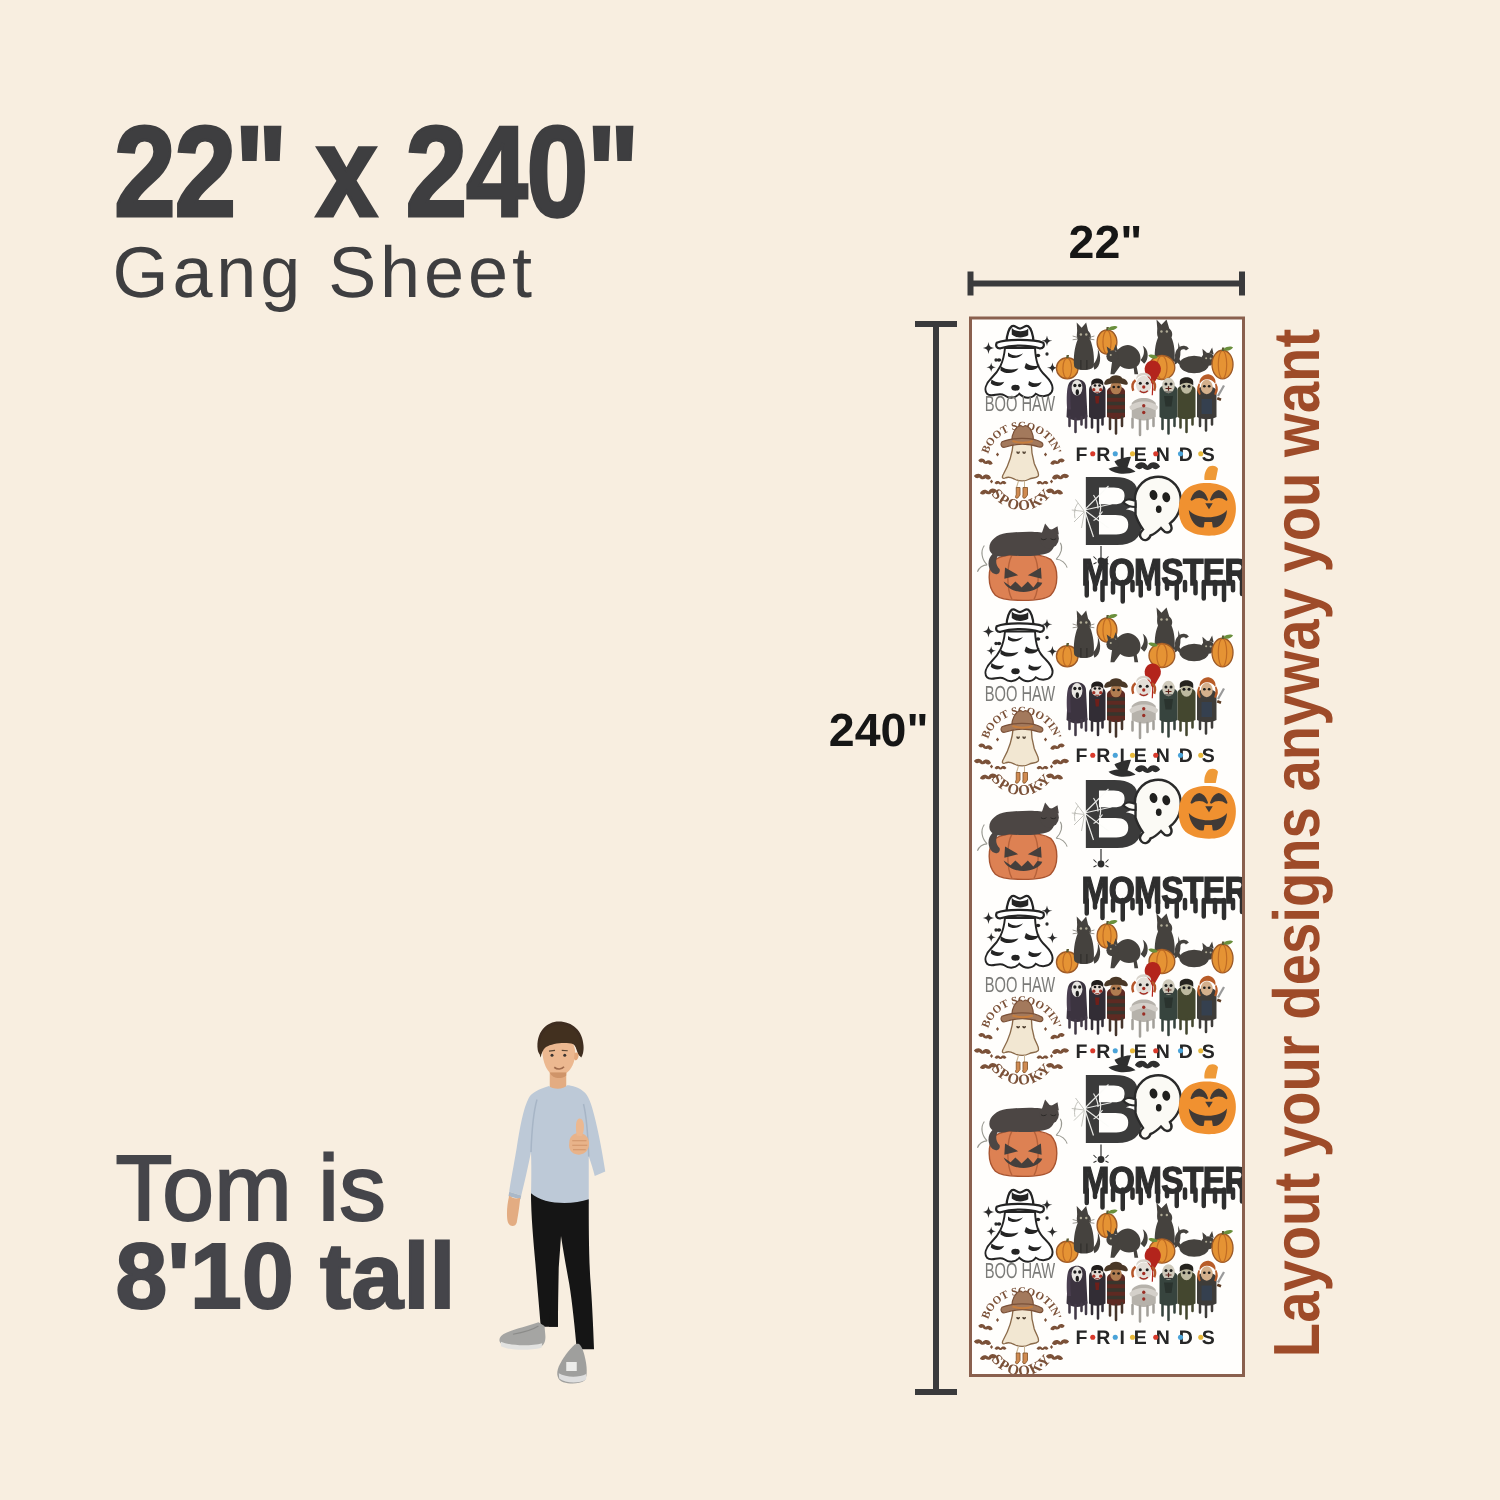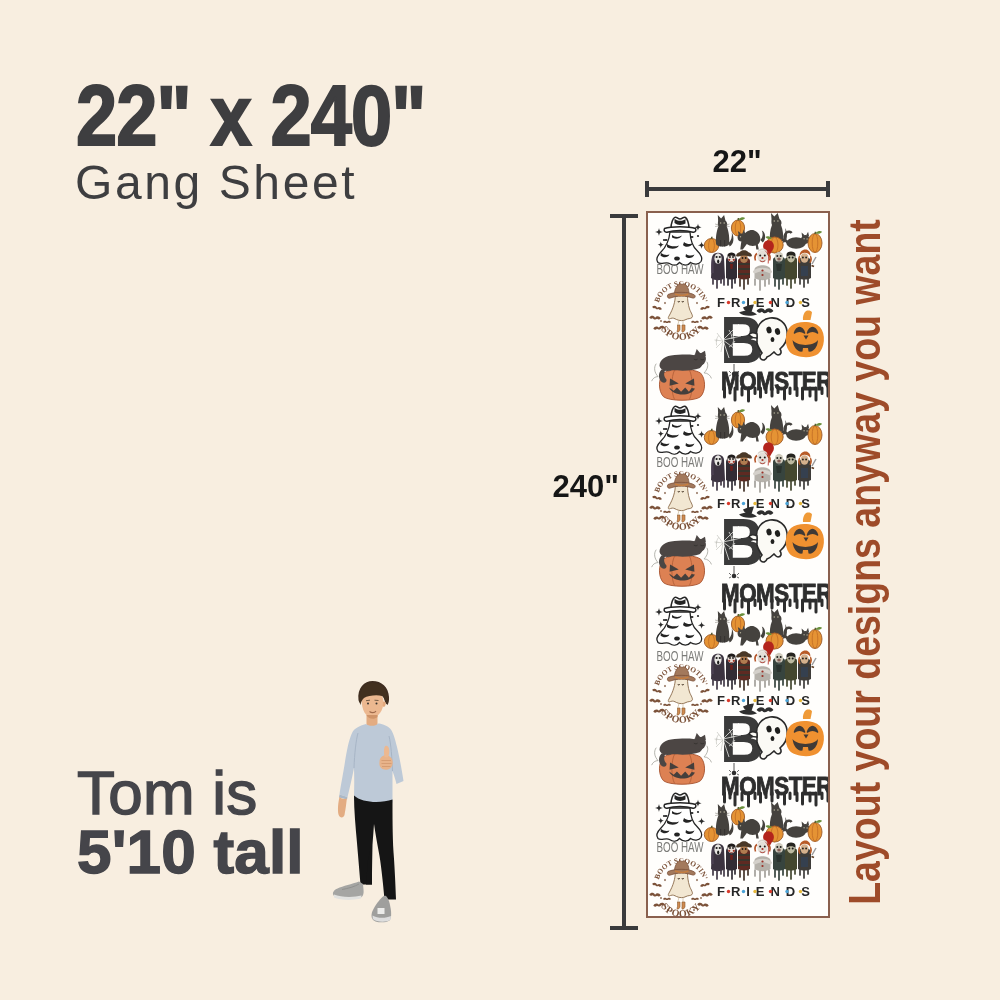--- a/index.html
+++ b/index.html
@@ -9,21 +9,21 @@
   .tomtext{position:absolute;left:77px;top:763px;font-size:62px;font-weight:normal;color:#45454a;line-height:59px;letter-spacing:0.2px;-webkit-text-stroke:1.4px #45454a;}
   .vert{position:absolute;left:865px;top:562px;transform:translate(-50%,-50%) rotate(-90deg) scale(1,1.16);font-size:37.5px;font-weight:bold;color:#9e4b29;white-space:nowrap;}
 </style>
 </head>
 <body>
 
 <div class="title">22" x 240"</div>
 
 <div class="sub">Gang Sheet</div>
 
-<div class="tomtext">Tom is<br><b>5'10 tall</b></div>
+<div class="tomtext">Tom is<br><b>8'10 tall</b></div>
 
 <div class="vert">Layout your designs anyway you want</div>
 
 <svg width="1000" height="1000" viewBox="0 0 1000 1000" style="position:absolute;left:0;top:0">
 
 <g stroke="#3a3a3c" stroke-width="4">
   <line x1="647" y1="189" x2="828" y2="189"></line>
   <line x1="647" y1="181" x2="647" y2="197"></line>
   <line x1="828" y1="181" x2="828" y2="197"></line>
 </g>

